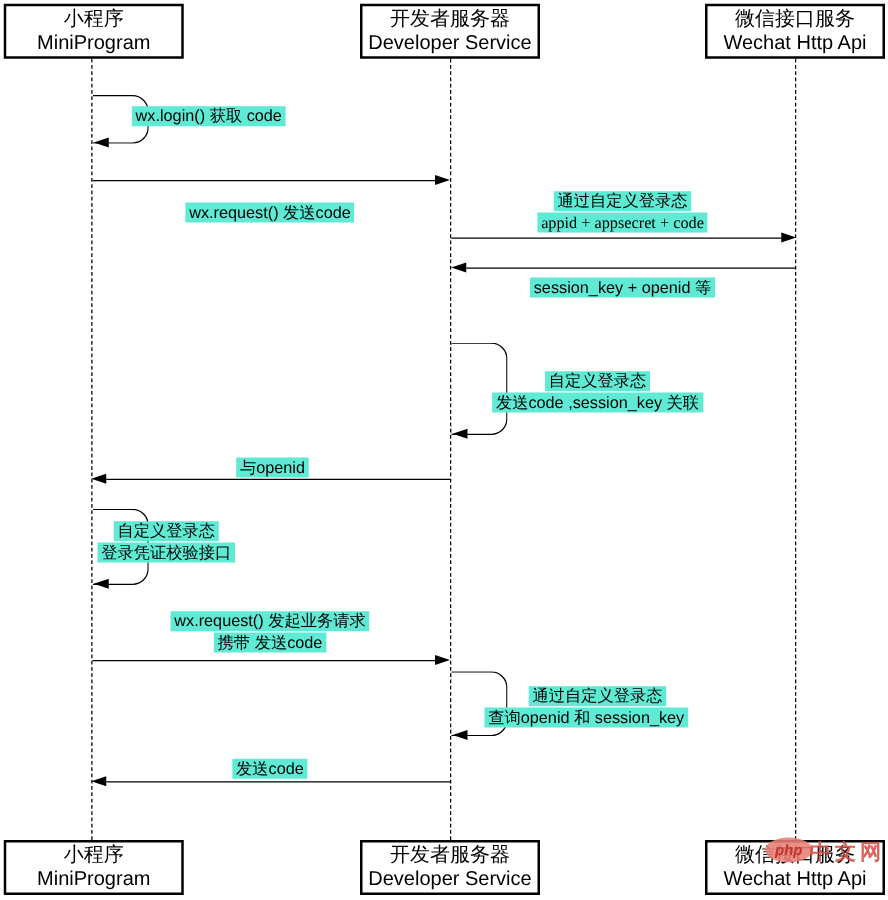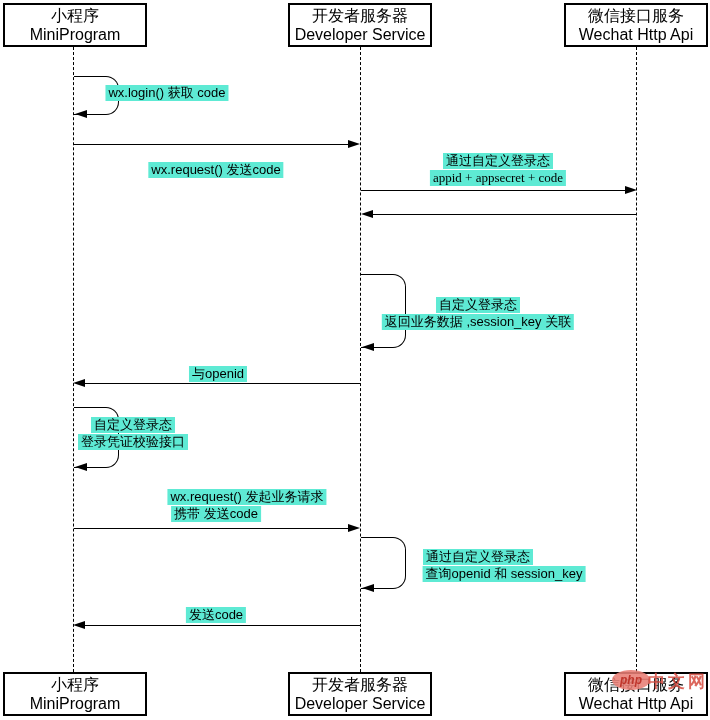--- a/index.html
+++ b/index.html
@@ -131,44 +131,45 @@
   <div class="arrowhead right" style="left:348px; top:140px;"></div>
   <div class="msg-label" style="left:216px; top:126px;margin-top:36px;">wx.request() 发送code</div>
 
   <div class="msg-line" style="left:361px; top:190px; width:264px;"></div>
   <div class="arrowhead right" style="left:625px; top:186px;"></div>
   <div class="msg-label" style="left:498px; top:153px;">通过自定义登录态</div>
   <div class="msg-label" style="left:498px; top:170px;font-family:Liberation Serif, serif;">appid + appsecret + code</div>
 
   <div class="msg-line" style="left:373px; top:214px; width:263px;"></div>
   <div class="arrowhead left" style="left:361px; top:210px;"></div>
+  <div class="msg-label" style="left:498px; top:222px;">session_key + openid 等</div>
 
   <div class="self-loop" style="left:361px; top:274px; height:74px;"></div>
   <div class="arrowhead left" style="left:362px; top:343px;"></div>
   <div class="msg-label" style="left:478px; top:297px;">自定义登录态</div>
-  <div class="msg-label" style="left:478px; top:314px;">返回业务数据 ,session_key 关联</div>
+  <div class="msg-label" style="left:478px; top:314px;">发送code ,session_key 关联</div>
 
   <div class="msg-line" style="left:85px; top:383px; width:275px;"></div>
   <div class="arrowhead left" style="left:73px; top:379px;"></div>
   <div class="msg-label" style="left:218px; top:366px;">与openid</div>
 
   <div class="self-loop" style="left:74px; top:407px; height:61px;"></div>
   <div class="arrowhead left" style="left:75px; top:463px;"></div>
   <div class="msg-label" style="left:133px; top:417px;">自定义登录态</div>
   <div class="msg-label" style="left:133px; top:434px;">登录凭证校验接口</div>
 
   <div class="msg-line" style="left:74px; top:528px; width:274px;"></div>
   <div class="arrowhead right" style="left:348px; top:524px;"></div>
-  <div class="msg-label" style="left:216px; top:489px;margin-left:31px;">wx.request() 发起业务请求</div>
+  <div class="msg-label" style="left:216px; top:489px;">wx.request() 发起业务请求</div>
   <div class="msg-label" style="left:216px; top:506px;">携带 发送code</div>
 
   <div class="self-loop" style="left:361px; top:537px; height:52px;"></div>
   <div class="arrowhead left" style="left:362px; top:584px;"></div>
   <div class="msg-label" style="left:478px; top:549px;">通过自定义登录态</div>
-  <div class="msg-label" style="left:504px; top:566px;">查询openid 和 session_key</div>
+  <div class="msg-label" style="left:469px; top:566px;">查询openid 和 session_key</div>
 
   <div class="msg-line" style="left:85px; top:625px; width:275px;"></div>
   <div class="arrowhead left" style="left:73px; top:621px;"></div>
   <div class="msg-label" style="left:216px; top:607px;">发送code</div>
 
   <div class="actor-box" style="left:3px; top:672px;">
     <div>小程序</div>
     <div>MiniProgram</div>
   </div>
   <div class="actor-box" style="left:288px; top:672px;">

